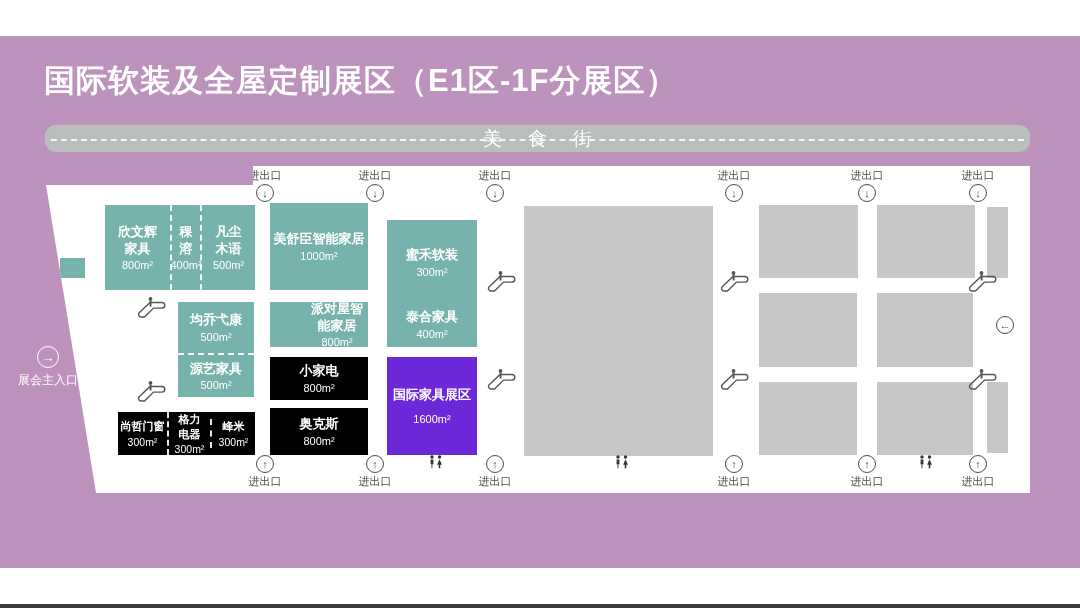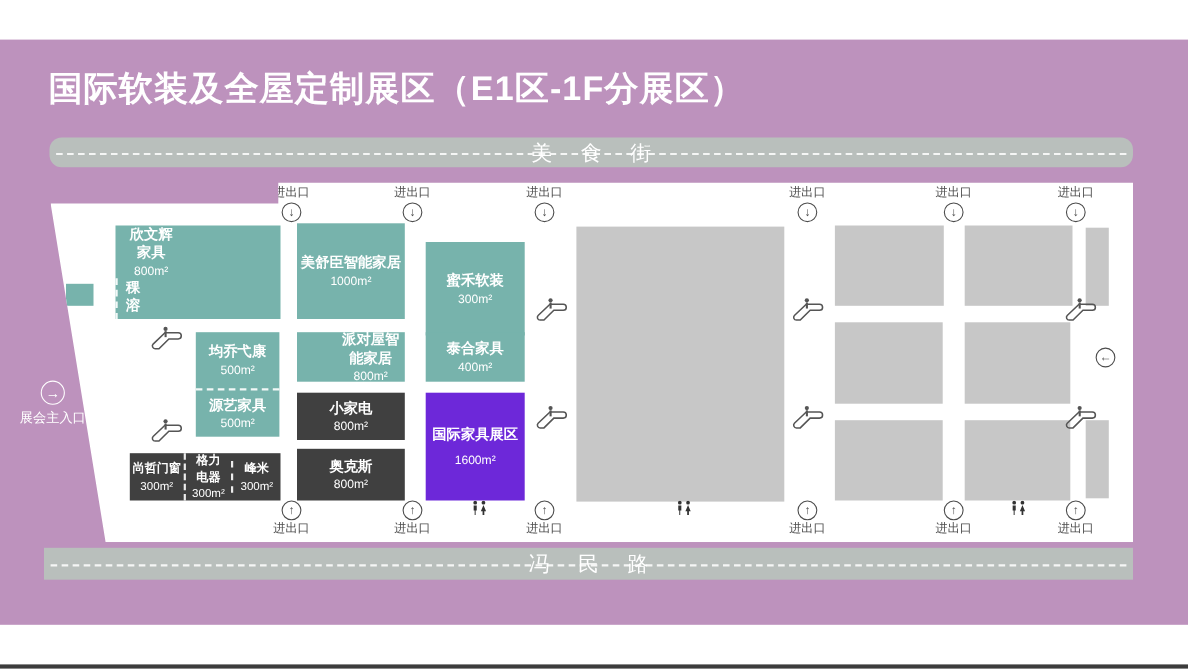--- a/index.html
+++ b/index.html
@@ -22,21 +22,21 @@
   .bgroup .cell{flex:none;display:flex;flex-direction:column;align-items:center;justify-content:center;color:#fff;text-align:center;box-sizing:border-box;}
   .v-split .cell + .cell{border-left:2px dashed rgba(255,255,255,.9);}
   .h-split{flex-direction:column;}
   .h-split .cell + .cell{border-top:2px dashed rgba(255,255,255,.9);}
   .bname{font-size:13px;line-height:1.3;white-space:pre-line;font-weight:600;}
   .barea{font-size:11px;margin-top:2px;font-weight:400;}
   .small .bname{font-size:11px;}
   .small .barea{font-size:10.5px;}
   .roomy .barea{margin-top:9px;}
   .teal{background:#77b3ac;}
-  .violet{background:#404040;align-items:center;}
+  .violet{background:#000000;align-items:center;}
   .yellow{background:#f9d162;}
   .tan{background:#6d28d9;}
   .gray{background:#c7c7c7;}
   .exit{position:absolute;width:60px;display:flex;flex-direction:column;align-items:center;gap:2px;color:#4c4c4c;}
   .exit .lbl{font-size:11px;line-height:1.2;white-space:nowrap;}
   .circ{width:16px;height:16px;border:1.5px solid #4c4c4c;border-radius:50%;display:flex;align-items:center;justify-content:center;font-size:11px;line-height:1;color:#4c4c4c;flex:none;}
   .exit-top{top:6px;}
   .exit-bottom{top:292px;}
   .entrance{position:absolute;left:8px;top:310px;width:80px;display:flex;flex-direction:column;align-items:center;color:#fff;}
   .entrance .circ{border-color:#fff;color:#fff;width:20px;height:20px;font-size:13px;margin-bottom:4px;}
@@ -76,21 +76,21 @@
     </div>
     <div class="exit exit-top" style="left:837px;">
       <span class="lbl">进出口</span>
       <span class="circ">↓</span>
     </div>
     <div class="exit exit-top" style="left:948px;">
       <span class="lbl">进出口</span>
       <span class="circ">↓</span>
     </div>
 
-    <div class="bgroup v-split teal" style="left:105px;top:42px;width:150px;height:85px;flex-direction:column;">
+    <div class="bgroup v-split teal" style="left:105px;top:42px;width:150px;height:85px;">
       <div class="cell" style="width:65px;">
         <span class="bname">欣文辉
 家具</span>
         <span class="barea">800m²</span>
       </div>
       <div class="cell" style="width:30px;">
         <span class="bname">稞
 溶</span>
         <span class="barea">400m²</span>
       </div>
@@ -284,18 +284,15 @@
       <span class="circ">↑</span>
       <span class="lbl">进出口</span>
     </div>
   </div>
 
   <div class="entrance">
     <span class="circ">→</span>
     <span class="lbl">展会主入口</span>
   </div>
 
-  <div class="road road-bottom">
-    <span class="road-label">冯民路</span>
-  </div>
 </div>
 
 <div class="bottom-line"></div>
 
 </body></html>

